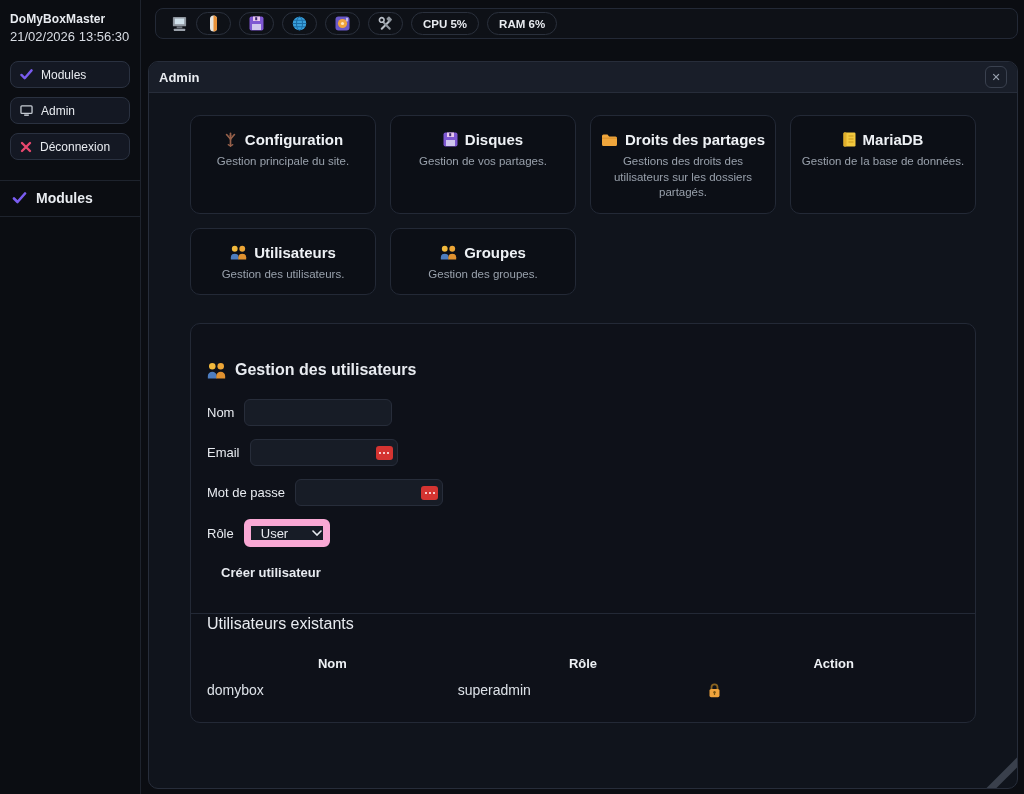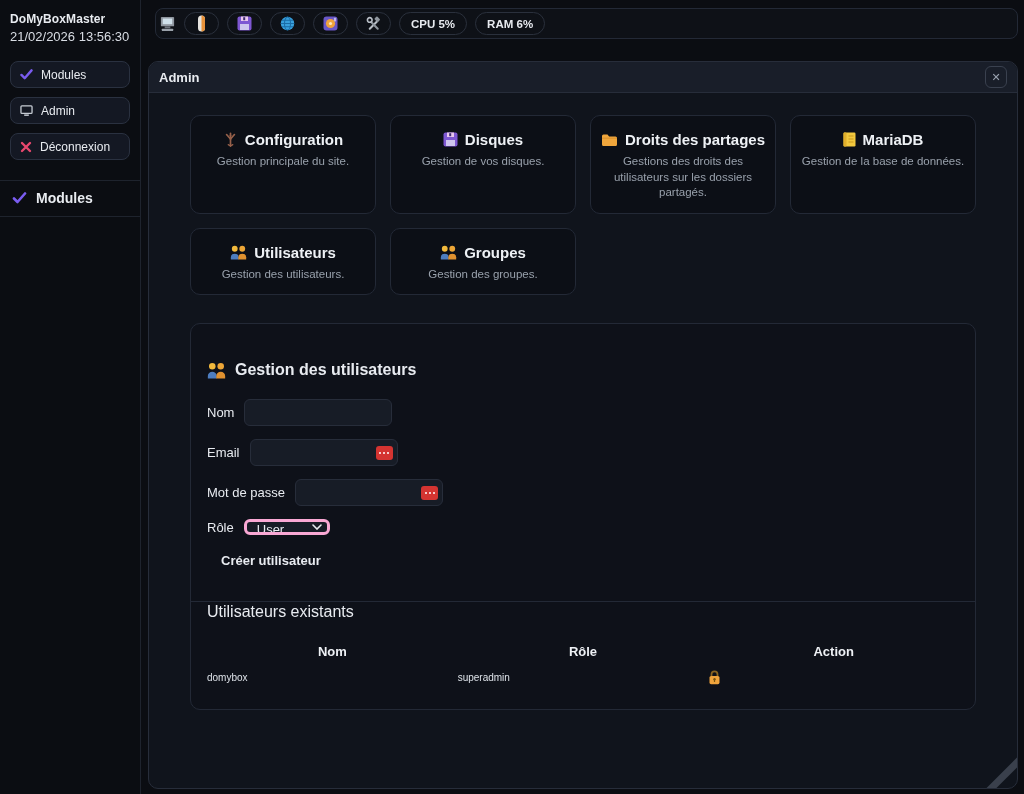--- a/index.html
+++ b/index.html
@@ -25,21 +25,21 @@
   .divider { border-top:1px solid #1e232d; margin:0 -10px; }
   .div-top { margin-top:20px; }
   .section-header { display:flex; align-items:center; gap:9px; font-size:14px; font-weight:bold; padding:9px 2px 10px; }
   .ic { display:inline-flex; align-items:center; }
 
   
   .main { flex:1; display:flex; flex-direction:column; min-width:0; }
   .topbar {
     margin:8px 6px 0 14px; height:31px; flex:0 0 31px;
     border:1px solid #232936; background:#0e1117; border-radius:8px;
-    display:flex; align-items:center; gap:8px; padding:0 3px;
+    display:flex; align-items:center; gap:8px; padding:0 15px;
   }
   .tb-icon { display:inline-flex; cursor:pointer; }
   .pill { border:1px solid #2a303c; border-radius:12px; height:23px; display:flex; align-items:center; justify-content:center; background:transparent; }
   .icon-pill { width:35px; cursor:pointer; }
   .text-pill { padding:0 11px; font-size:11.5px; font-weight:bold; color:#e8ebf0; white-space:nowrap; }
 
   
   .window {
     flex:1; margin:22px 6px 5px 7px; position:relative;
     border:1px solid #272d3a; border-radius:10px; background:#10141c;
@@ -71,31 +71,31 @@
   .input-wrap { position:relative; display:inline-flex; }
   .text-input {
     width:148px; height:27px; background:#171c26; border:1px solid #272d3a; border-radius:6px;
     color:#e8ebf0; padding:0 26px 0 8px; font:13px "Liberation Sans", sans-serif; outline:none;
   }
   .text-input.no-badge { padding-right:8px; }
   .lp-badge { position:absolute; right:5px; top:50%; transform:translateY(-50%); width:17px; height:14px; background:#d43431; border-radius:3px; display:flex; align-items:center; justify-content:center; }
   .lp-dot { width:2px; height:2px; border-radius:50%; background:#fff; box-shadow:4px 0 0 #fff, 8px 0 0 #fff; margin-left:-8px; }
   .select-wrap { position:relative; display:inline-flex; }
   .role-select {
-    appearance:none; -webkit-appearance:none; width:86px; height:16px;
-    background:#171c26; border:3px solid #f9a8d4; border-radius:6px;
+    appearance:none; -webkit-appearance:none; width:86px; height:28px;
+    background:#171c26; border:7px solid #f9a8d4; border-radius:6px;
     color:#e8ebf0; font:13px "Liberation Sans", sans-serif; padding:0 22px 0 10px; cursor:pointer; outline:none;
   }
   .select-chevron { position:absolute; right:8px; top:50%; transform:translateY(-50%); pointer-events:none; display:inline-flex; }
   .create-btn { display:block; margin:18px 0 0 14px; background:none; border:none; padding:0; color:#e8ebf0; font:bold 13px "Liberation Sans", sans-serif; cursor:pointer; }
   .hr { border-top:1px solid #232936; margin:33px -16px 0; }
   .table-heading { margin-top:1px; font-size:16px; font-weight:normal; }
   .utable { margin-top:23px; display:grid; grid-template-columns:1fr 1fr 1fr; row-gap:11px; }
   .uth { text-align:center; font-size:13px; font-weight:bold; color:#eef1f5; }
-  .utd { font-size:10px; color:#dde2e8; display:flex; align-items:center; }
+  .utd { font-size:14px; color:#dde2e8; display:flex; align-items:center; }
 
   
   .resize-handle { position:absolute; right:0; bottom:0; width:32px; height:32px; overflow:hidden; border-bottom-right-radius:10px; cursor:nwse-resize; }
   .resize-handle::before { content:""; position:absolute; width:48px; height:7px; background:#3a404c; transform:rotate(-45deg); right:-11px; bottom:9px; }
 </style>
 </head>
 <body>
 
 <div class="app">
 
@@ -249,21 +249,21 @@
                 <span class="ic">
                   <svg width="15" height="15" viewBox="0 0 15 15">
                       <rect x="0.5" y="0.5" width="14" height="14" rx="2" fill="#7e57d2"></rect>
                       <rect x="4" y="0.5" width="7" height="4.5" fill="#e9c7ee"></rect>
                       <rect x="6.2" y="1.2" width="2" height="3" fill="#3a2a6e"></rect>
                       <rect x="3" y="8" width="9" height="6" fill="#cfc6ee"></rect>
                     </svg>
                 </span>
                 <span>Disques</span>
               </div>
-              <div class="card-sub">Gestion de vos disques.</div>
+              <div class="card-sub">Gestion de vos partages.</div>
             </div>
 
 
             <div class="card">
               <div class="card-title">
                 <span class="ic">
                   <svg width="17" height="14" viewBox="0 0 17 14">
                       <path d="M1 3 a1.5 1.5 0 0 1 1.5 -1.5 h4 l1.6 2 h6.4 a1.5 1.5 0 0 1 1.5 1.5 v6.5 a1.5 1.5 0 0 1 -1.5 1.5 h-12 a1.5 1.5 0 0 1 -1.5 -1.5 z" fill="#f0a63c"></path>
                       <path d="M1 5.2 h15" stroke="#d98f2b" stroke-width="0.9"></path>
                     </svg>

